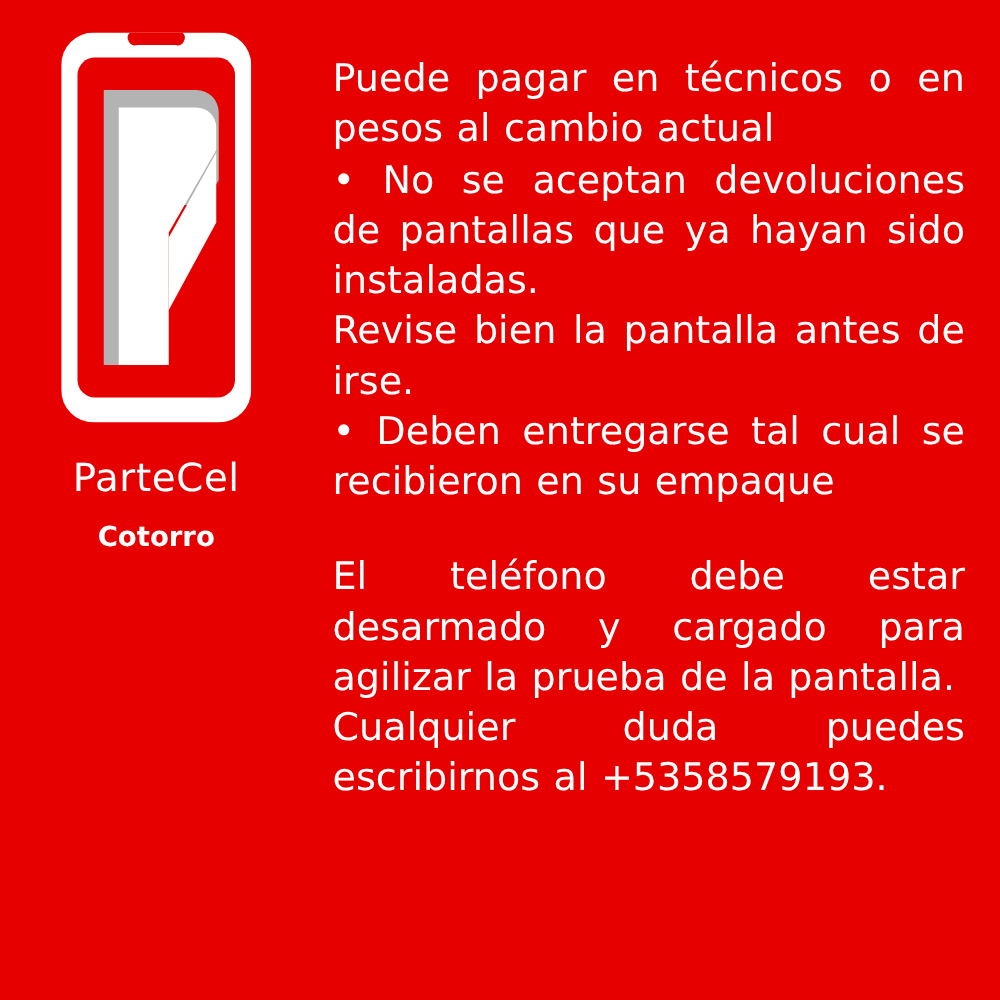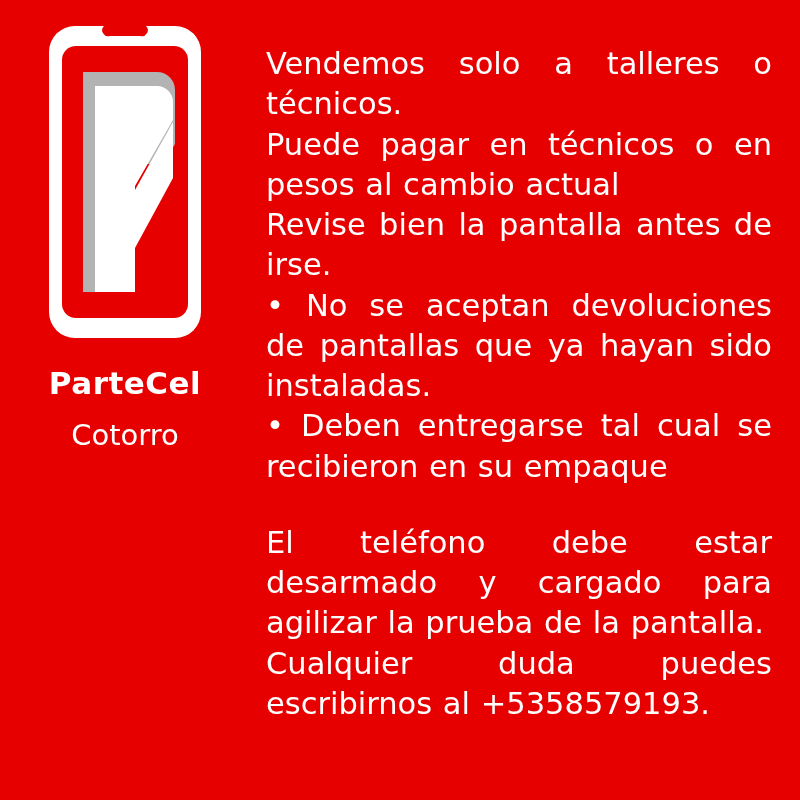--- a/index.html
+++ b/index.html
@@ -37,30 +37,30 @@
     height: 312px;
     position: relative;
   }
   .logo-svg {
     display: block;
   }
   .brand-name {
     margin-top: 28px;
     color: #ffffff;
     font-size: 31px;
-    font-weight: bold;
+    font-weight: normal;
     letter-spacing: 0.5px;
     line-height: 1.1;
     text-align: center;
   }
   .brand-city {
     margin-top: 18px;
     color: #ffffff;
-    font-size: 29px;
-    font-weight: normal;
+    font-size: 22px;
+    font-weight: bold;
     line-height: 1.22;
     text-align: center;
   }
   
   .text-col {
     flex: 1 1 auto;
     padding: 44px 28px 0 16px;
     box-sizing: border-box;
   }
   .para {
@@ -103,24 +103,23 @@
 
         <path d="M124 96 v56 l-38 70 v-58 z" fill="#ffffff"></path>
       </svg>
     </div>
 
     <div class="brand-name">ParteCel</div>
     <div class="brand-city">Cotorro</div>
   </div>
 
   <div class="text-col">
-    <p class="para">Vendemos solo a talleres o técnicos.</p>
     <p class="para">Puede pagar en técnicos o en pesos al cambio actual</p>
+    <p class="para">• No se aceptan devoluciones de pantallas que ya hayan sido instaladas.</p>
     <p class="para">Revise bien la pantalla antes de irse.</p>
-    <p class="para">• No se aceptan devoluciones de pantallas que ya hayan sido instaladas.</p>
     <p class="para">• Deben entregarse tal cual se recibieron en su empaque</p>
 
     <div class="block-gap"></div>
 
     <p class="para">El teléfono debe estar desarmado y cargado para agilizar la prueba de la pantalla.</p>
     <p class="para">Cualquier duda puedes escribirnos al +5358579193.</p>
 
   </div>
 
 </div>

